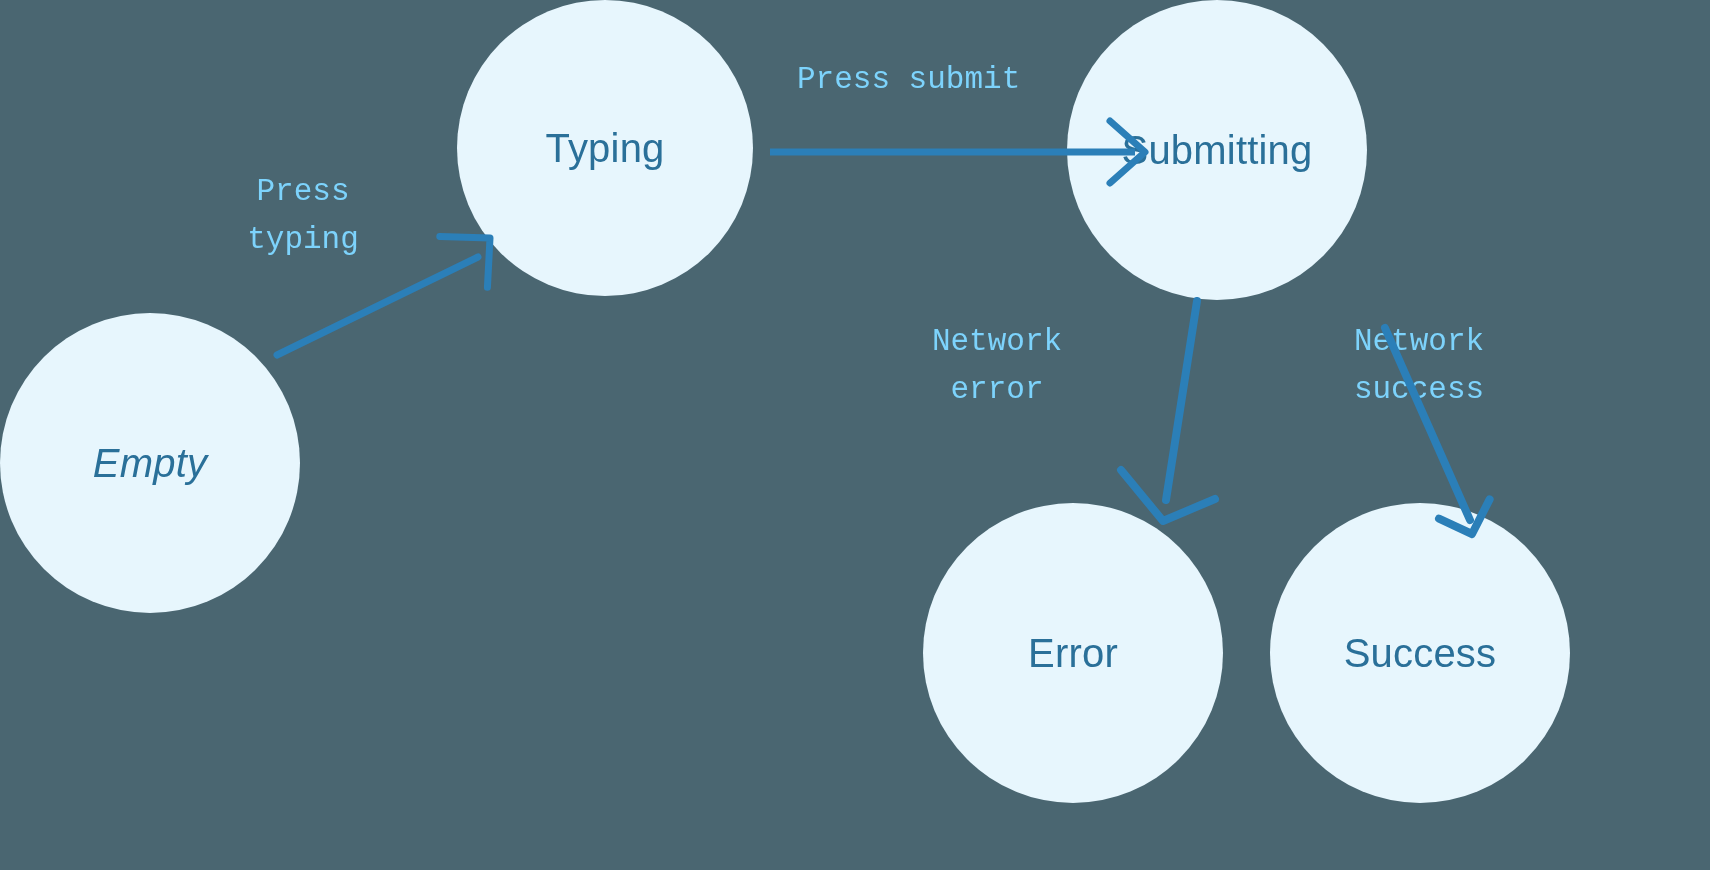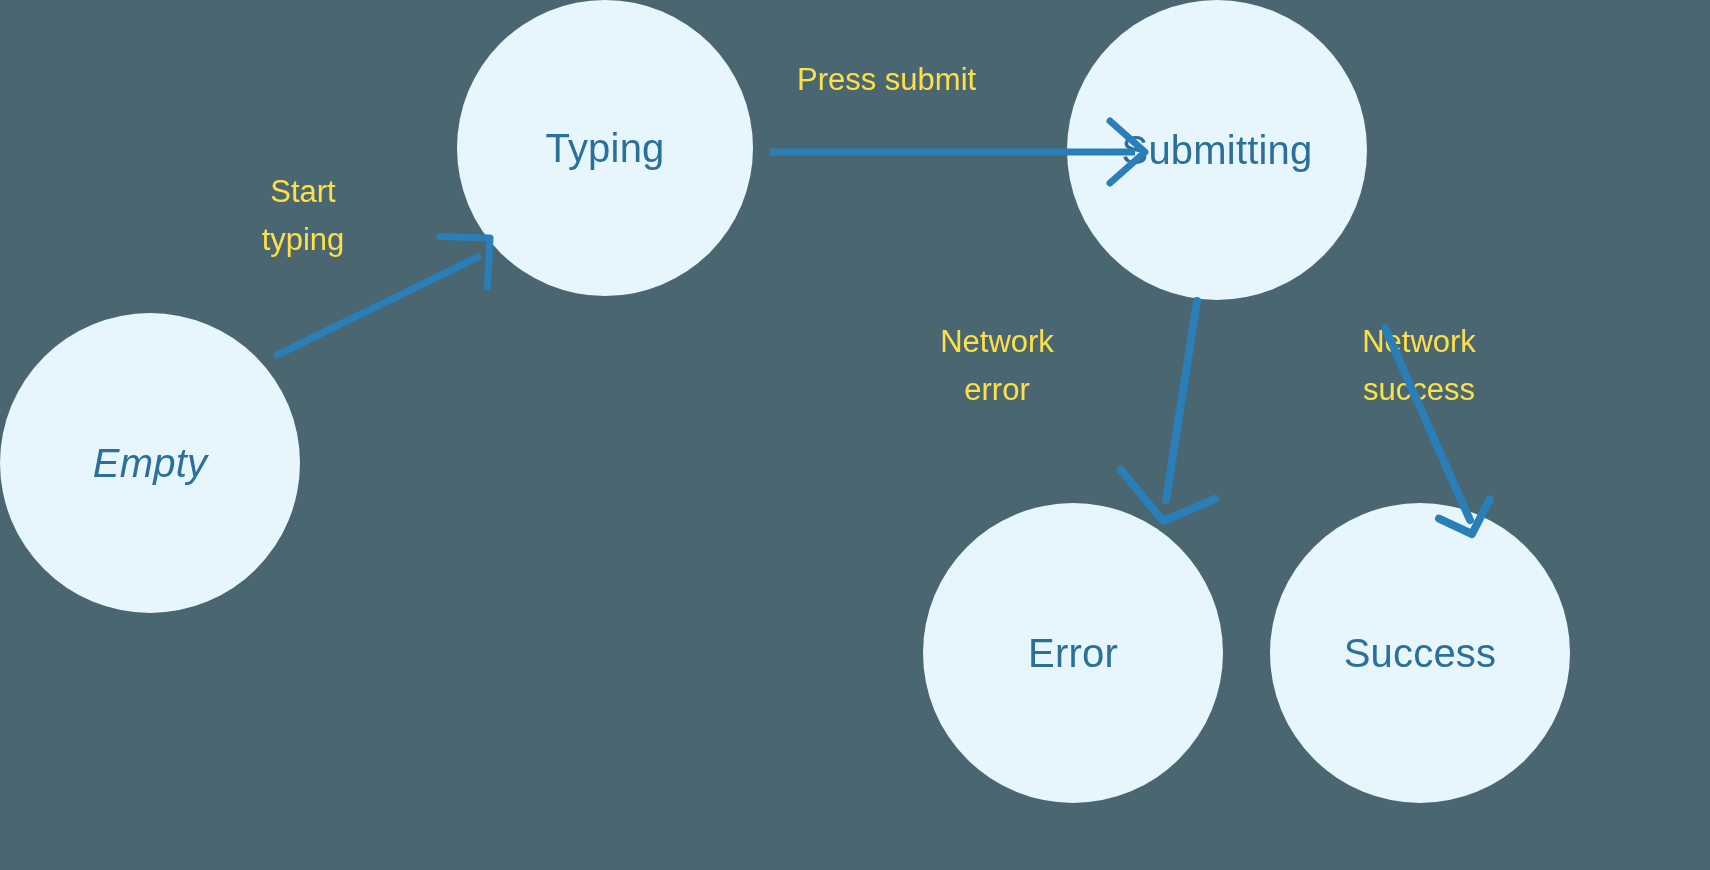--- a/index.html
+++ b/index.html
@@ -42,27 +42,28 @@
     color: #2a7099;
     font-size: 40px;
     font-weight: 400;
     letter-spacing: 0.2px;
     line-height: 1;
     white-space: nowrap;
     user-select: none;
   }
   .edge-label {
     position: absolute;
-    color: #fde047;
+    color: #7dd3fc;
     font-size: 31px;
     line-height: 48px;
     font-weight: 400;
     white-space: nowrap;
     user-select: none;
     pointer-events: none;
+    font-family: Liberation Mono, monospace;
   }
   .edge-label.two-line {
     white-space: normal;
     text-align: center;
   }
   .edge-label.clip-right {
     overflow: hidden;
   }
   .layer-arrows { z-index: 1; }
   .layer-nodes  { z-index: 2; }
@@ -115,21 +116,21 @@
     </div>
 
     <div class="state-node" id="node-success" style="left:1270px; top:503px; width:300px; height:300px;">
       <span class="state-label">Success</span>
     </div>
   </div>
 
   <div class="layer-labels">
 
     <div class="edge-label two-line" style="left:241px; top:168px; width:124px; text-align:center;">
-      <div>Start</div>
+      <div>Press</div>
       <div>typing</div>
     </div>
 
     <div class="edge-label" style="left:797px; top:56px;">
       <div>Press submit</div>
     </div>
 
     <div class="edge-label two-line clip-right" style="left:921px; top:318px; width:152px; text-align:center;">
       <div style="width:166px; margin-left:-7px;">Network</div>
       <div style="width:166px; margin-left:-7px;">error</div>

